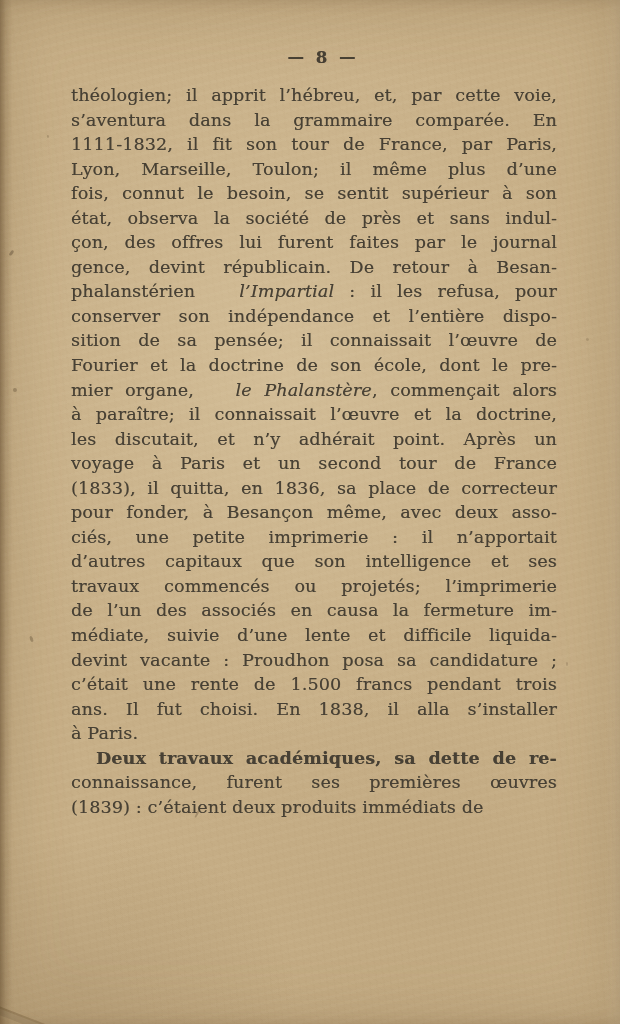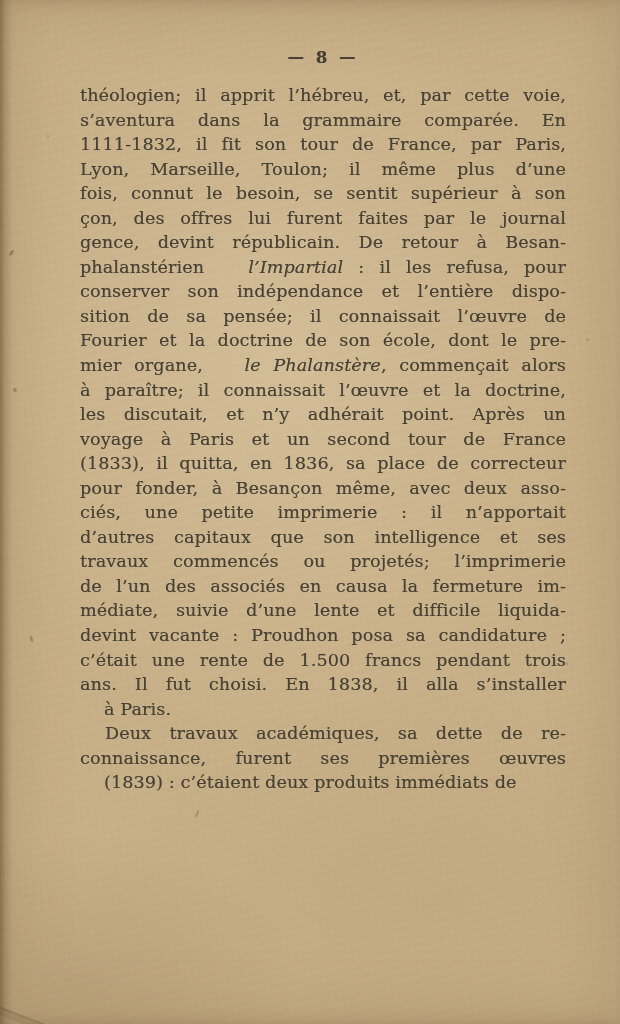--- a/index.html
+++ b/index.html
@@ -65,35 +65,35 @@
     width: 486px;
     text-align: center;
     font-size: 16.5px;
     font-weight: bold;
     letter-spacing: 3px;
     text-shadow: 0.3px 0.3px 0.5px rgba(70,63,51,0.55);
   }
   .text-block {
     position: absolute;
     top: 83px;
-    left: 80px;
+    left: 71px;
     width: 486px;
     font-size: 17.5px;
     line-height: 24.55px;
     letter-spacing: 0.15px;
     text-shadow: 0.3px 0.3px 0.45px rgba(70,63,51,0.50);
   }
   .paragraph { margin: 0; }
   .line {
     text-align: justify;
     text-align-last: justify;
     white-space: normal;
   }
-  .line.last { text-align-last: left; margin-left: 24px; }
-  .paragraph.indent .line:first-child { text-indent: 25px; }
+  .line.last { text-align-last: left; }
+  .paragraph.indent .line:first-child { text-indent: 25px; font-weight: bold; }
   .line em { font-style: italic; margin-left: 29px; }
   .speck {
     position: absolute;
     background: rgba(78,63,43,0.55);
     border-radius: 45% 55% 50% 50%;
     pointer-events: none;
   }
   .speck.s1 { left: 10px;  top: 250px; width: 3px; height: 6px; transform: rotate(40deg); opacity: .7; }
   .speck.s2 { left: 13px;  top: 388px; width: 4px; height: 4px; opacity: .6; }
   .speck.s3 { left: 30px;  top: 636px; width: 3px; height: 6px; transform: rotate(-20deg); opacity: .6; }
@@ -107,20 +107,21 @@
 
 <div class="page">
   <div class="folio">— 8 —</div>
   <div class="text-block">
       <div class="paragraph">
         <div class="line"><span>théologien; il apprit l’hébreu, et, par cette voie,</span></div>
         <div class="line"><span>s’aventura dans la grammaire comparée. En</span></div>
         <div class="line"><span>1111-1832, il fit son tour de France, par Paris,</span></div>
         <div class="line"><span>Lyon, Marseille, Toulon; il même plus d’une</span></div>
         <div class="line"><span>fois, connut le besoin, se sentit supérieur à son</span></div>
+        <div class="line"><span>état, observa la société de près et sans indul-</span></div>
         <div class="line"><span>çon, des offres lui furent faites par le journal</span></div>
         <div class="line"><span>gence, devint républicain. De retour à Besan-</span></div>
         <div class="line"><span>phalanstérien </span><em>l’Impartial</em><span> : il les refusa, pour</span></div>
         <div class="line"><span>conserver son indépendance et l’entière dispo-</span></div>
         <div class="line"><span>sition de sa pensée; il connaissait l’œuvre de</span></div>
         <div class="line"><span>Fourier et la doctrine de son école, dont le pre-</span></div>
         <div class="line"><span>mier organe, </span><em>le Phalanstère</em><span>, commençait alors</span></div>
         <div class="line"><span>à paraître; il connaissait l’œuvre et la doctrine,</span></div>
         <div class="line"><span>les discutait, et n’y adhérait point. Après un</span></div>
         <div class="line"><span>voyage à Paris et un second tour de France</span></div>

